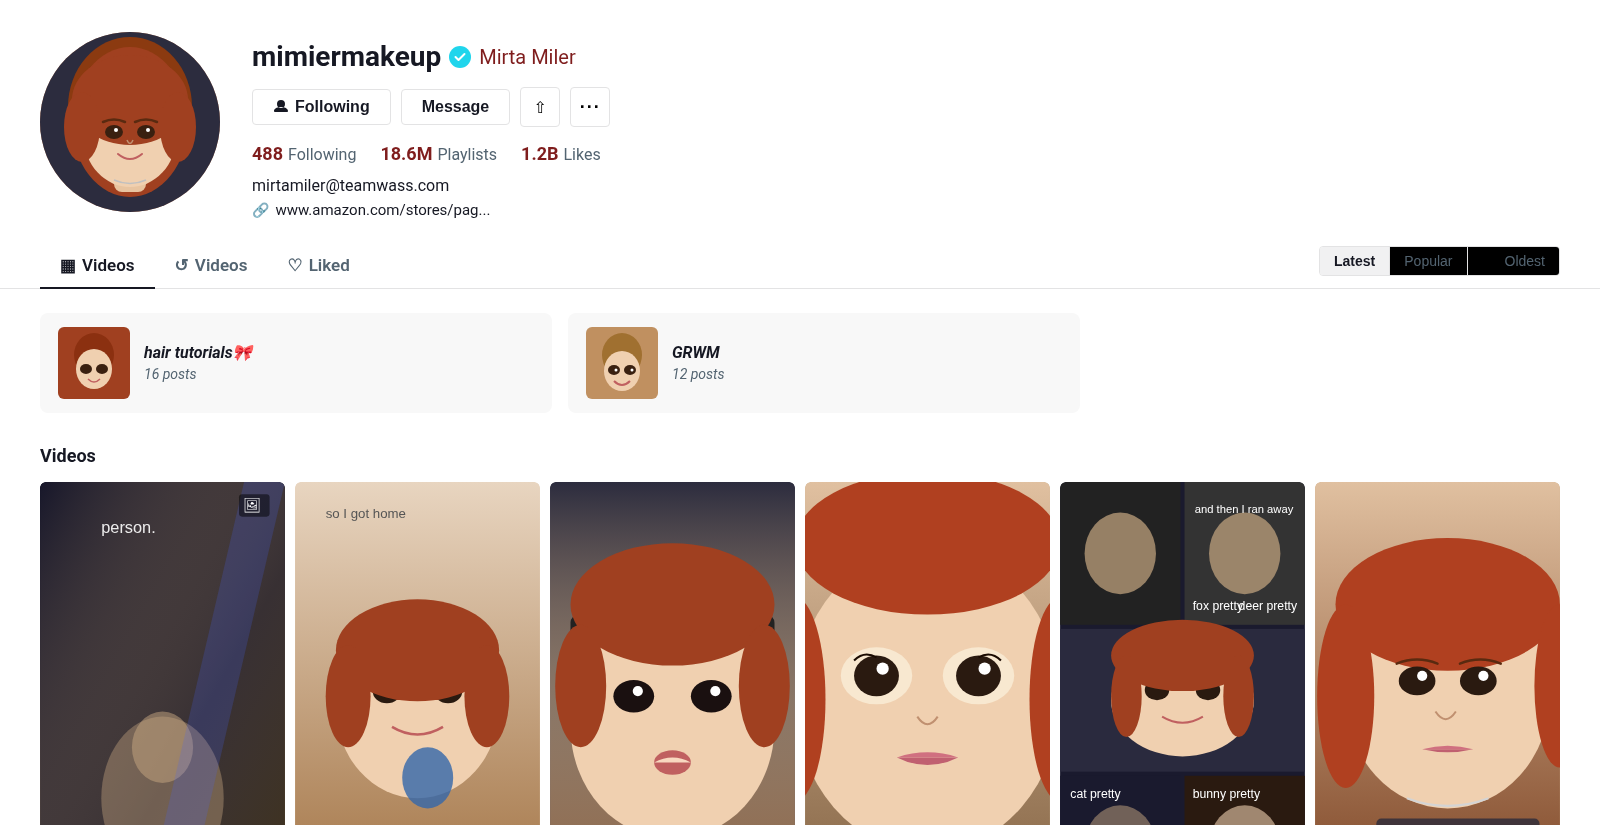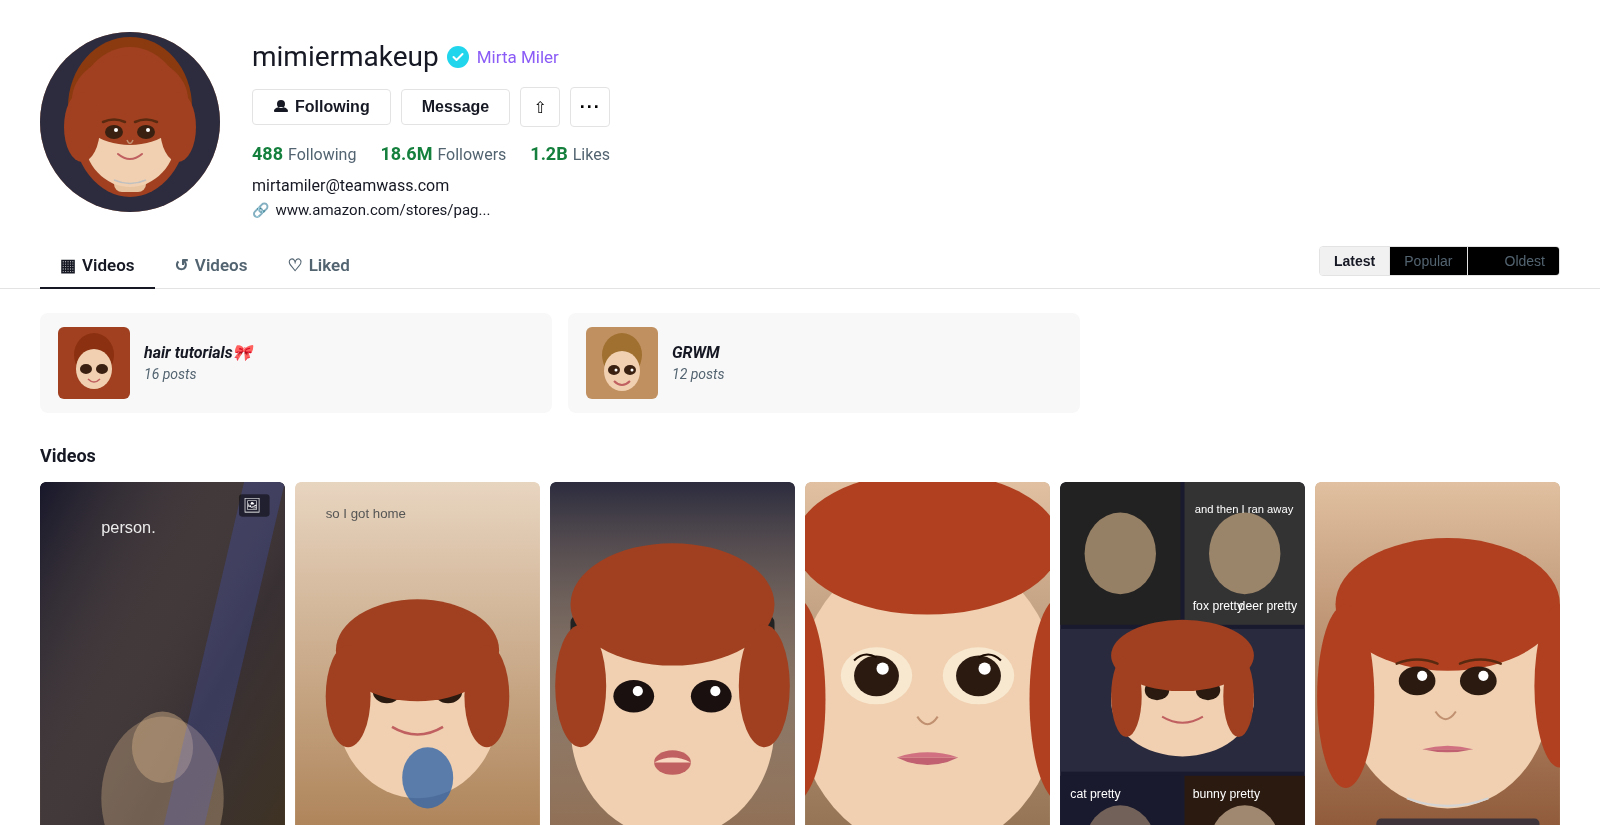--- a/index.html
+++ b/index.html
@@ -42,43 +42,43 @@
 
     .username-row {
       display: flex;
       align-items: center;
       gap: 8px;
       margin-bottom: 14px;
     }
 
     .username {
       font-size: 28px;
-      font-weight: 400;
+      font-weight: 700;
       color: #161823;
     }
 
     .verified-badge {
       width: 22px;
       height: 22px;
       background: #20d5ec;
       border-radius: 50%;
       display: flex;
       align-items: center;
       justify-content: center;
       flex-shrink: 0;
     }
 
     .verified-badge svg {
       width: 14px;
       height: 14px;
     }
 
     .display-name {
-      font-size: 17px;
-      color: #8b5cf6;
+      font-size: 20px;
+      color: #7f1d1d;
     }
 
     .action-buttons {
       display: flex;
       align-items: center;
       gap: 10px;
       margin-bottom: 16px;
     }
 
     .btn-following {
@@ -143,21 +143,21 @@
 
     .stat-item {
       display: flex;
       align-items: baseline;
       gap: 5px;
     }
 
     .stat-number {
       font-size: 18px;
       font-weight: 700;
-      color: #15803d;
+      color: #7f1d1d;
     }
 
     .stat-label {
       font-size: 16px;
       color: #536471;
     }
 
     .bio-email {
       font-size: 16px;
       color: #161823;
@@ -379,21 +379,21 @@
       </button>
     </div>
 
     <div class="stats-row">
       <div class="stat-item">
         <span class="stat-number">488</span>
         <span class="stat-label">Following</span>
       </div>
       <div class="stat-item">
         <span class="stat-number">18.6M</span>
-        <span class="stat-label">Followers</span>
+        <span class="stat-label">Playlists</span>
       </div>
       <div class="stat-item">
         <span class="stat-number">1.2B</span>
         <span class="stat-label">Likes</span>
       </div>
     </div>
 
     <div class="bio-email">mirtamiler@teamwass.com</div>
     <div class="bio-link">
       <span class="link-icon">🔗</span>

